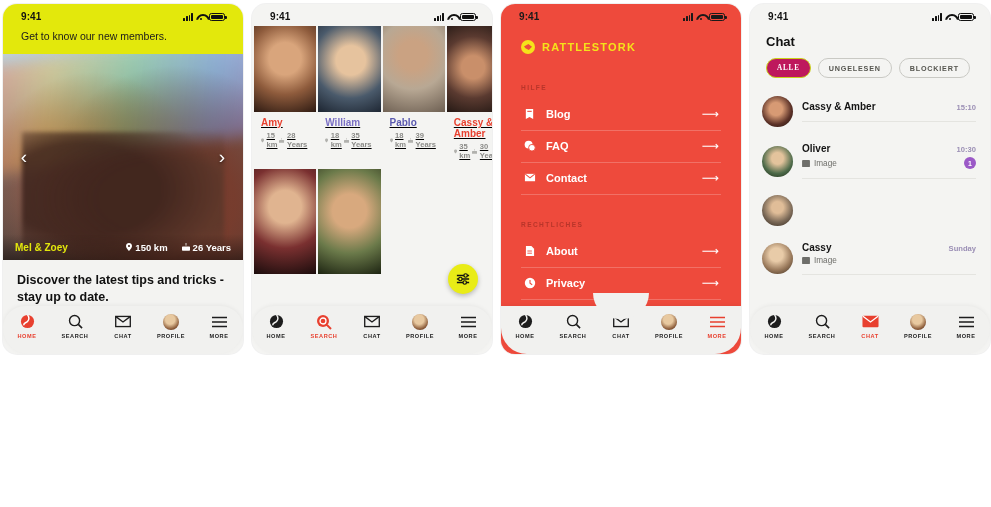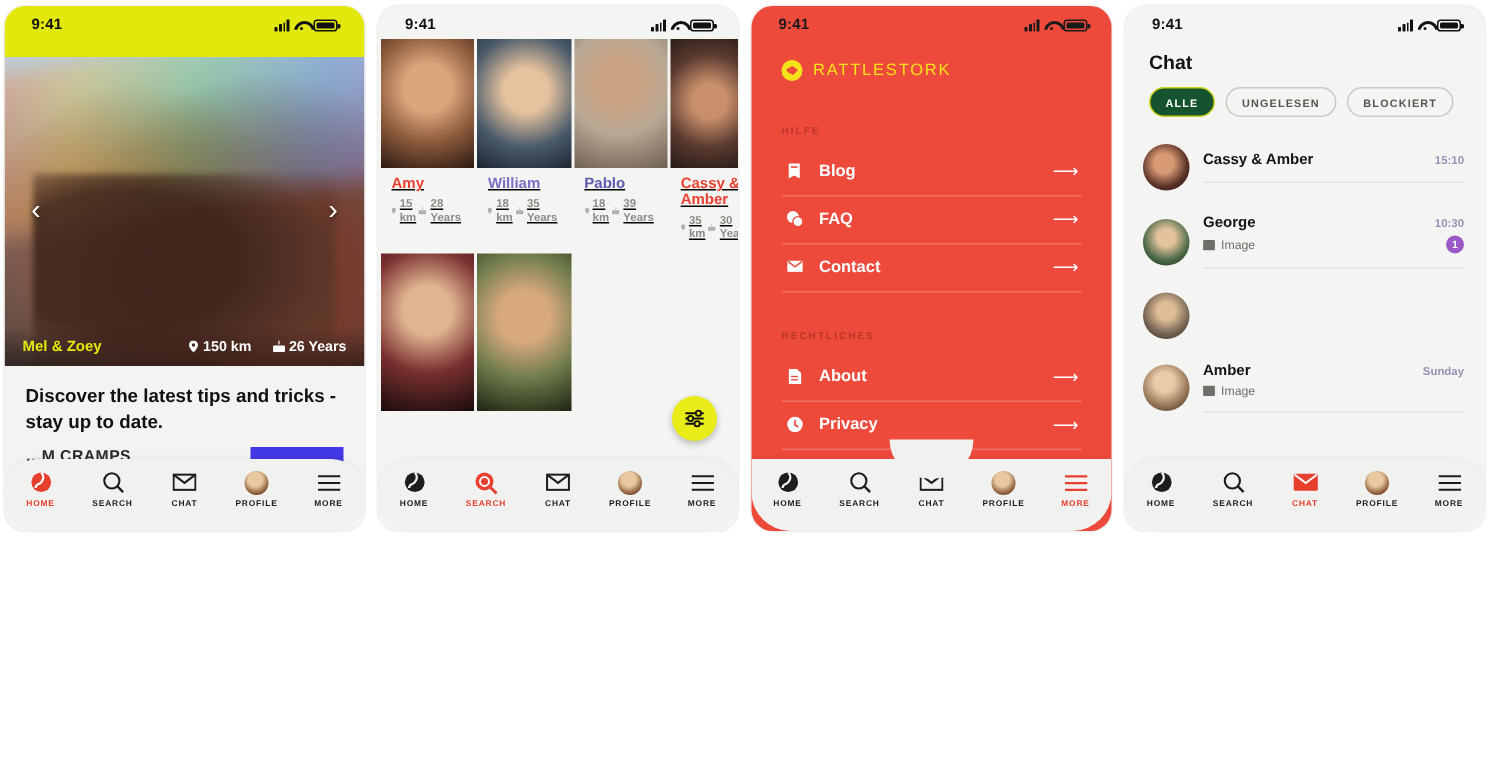--- a/index.html
+++ b/index.html
@@ -113,41 +113,41 @@
     justify-content:center; cursor:pointer; box-shadow:0 2px 5px rgba(0,0,0,.25); z-index:5;
   }
 
   
   .p3 { background:#ee4a3c; }
   .p3 .statusbar { color:#1a1a1a; }
   .p3-brand { display:flex; align-items:center; gap:7px; padding: 14px 20px 0; }
   .p3-logo { width:14px; height:14px; border-radius:50%; background:#f5e21a; position:relative; }
   .p3-logo::after{content:"";position:absolute;left:3px;top:4px;width:8px;height:6px;
     background:#ee4a3c;clip-path:polygon(0 40%,55% 0,100% 45%,60% 100%,18% 72%);}
-  .p3-wordmark { color:#f5e21a; font-size:11px; font-weight:normal; letter-spacing:1.2px;}
+  .p3-wordmark { color:#f5e21a; font-size:11px; font-weight:bold; letter-spacing:1.2px;}
   .p3-menu { padding: 30px 20px 0; }
   .p3-sec { font-size:6.6px; font-weight:bold; letter-spacing:1.4px; color:#b8352a;
     margin-bottom: 8px; }
   .p3-sec.gap { margin-top: 26px; }
   .p3-item {
     display:flex; align-items:center; gap:10px; padding: 8px 2px 9px;
     border-bottom:1px solid rgba(255,255,255,.22); cursor:pointer;
   }
   .p3-ico { width:13px; display:flex; justify-content:center; color:#fff; }
   .p3-lbl { flex:1; color:#fff; font-size:11px; font-weight:bold; }
   .p3-arr { color:#fff; font-size:12px; }
 
   
   .p4 { background:#f4f4f2; }
   .p4 .statusbar { color:#111; }
   .p4-title { font-size:13px; font-weight:bold; color:#111; padding: 8px 16px 0; }
   .pills { display:flex; gap:7px; padding: 9px 16px 10px; }
   .pill { font-size:7.2px; font-weight:bold; letter-spacing:.8px; padding:4.5px 10px;
     border-radius:11px; border:1px solid #c9c9c4; color:#55554f; cursor:pointer; background:transparent;}
-  .pill.on { background:#14532d; border-color:#c9d21a; color:#ffffff; }
+  .pill.on { background:#be185d; border-color:#c9d21a; color:#ffffff;font-family:Liberation Serif, serif; }
   .chat-row { display:flex; align-items:center; gap:9px; padding: 8px 14px 8px 12px;
     cursor:pointer; }
   .avatar { width:31px; height:31px; border-radius:50%; flex:0 0 31px; overflow:hidden; }
   .chat-main { flex:1; border-bottom:1px solid #e4e4e0; padding-bottom:9px; min-width:0;}
   .chat-top { display:flex; justify-content:space-between; align-items:baseline; }
   .chat-name { font-size:10px; font-weight:bold; color:#141414; }
   .chat-time { font-size:7.6px; color:#9b8fb5; font-weight:bold; }
   .chat-bot { display:flex; justify-content:space-between; align-items:center; margin-top:3px;}
   .chat-prev { font-size:8.2px; color:#6e6e6a; overflow:hidden; white-space:nowrap;
     text-overflow:ellipsis; display:flex; align-items:center; gap:4px; }
@@ -186,20 +186,21 @@
           <span class="sig">
               <i></i>
               <i></i>
               <i></i>
               <i></i>
             </span>
           <span class="wifi"></span>
           <span class="batt"></span>
         </span>
       </div>
+      <div class="p1-sub">Get to know our new members.</div>
     </div>
 
     <div class="hero">
       <div class="hero-img"></div>
       <div class="arrow-btn arrow-l">‹</div>
       <div class="arrow-btn arrow-r">›</div>
       <div class="hero-meta">
         <span class="hero-name">Mel &amp; Zoey</span>
         <span class="meta-chip">
           <svg width="6" height="8" viewBox="0 0 6 8">
@@ -601,21 +602,21 @@
           <span class="chat-name">Cassy &amp; Amber</span>
           <span class="chat-time">15:10</span>
         </span>
       </span>
     </div>
 
     <div class="chat-row">
       <span class="avatar" style="background:radial-gradient(circle at 50% 40%, #e3c39c 0 24%, #4e6b4a 62%, #16220f 100%)"></span>
       <span class="chat-main">
         <span class="chat-top">
-          <span class="chat-name">George</span>
+          <span class="chat-name">Oliver</span>
           <span class="chat-time">10:30</span>
         </span>
         <span class="chat-bot">
           <span class="chat-prev">
             <svg width="8" height="7" viewBox="0 0 9 8">
                 <rect x="0" y="0" width="9" height="8" rx="1" fill="#6e6e6a"></rect>
               </svg>
             <span>Image</span>
           </span>
           <span class="badge">1</span>
@@ -625,21 +626,21 @@
 
 
     <div class="chat-row">
       <span class="avatar" style="background:radial-gradient(circle at 50% 40%, #e0bd98 0 24%, #7c6a58 60%, #2a2018 100%)"></span>
     </div>
 
     <div class="chat-row">
       <span class="avatar" style="background:radial-gradient(circle at 46% 38%, #e8cba8 0 26%, #9a7a5c 60%, #332518 100%)"></span>
       <span class="chat-main">
         <span class="chat-top">
-          <span class="chat-name">Amber</span>
+          <span class="chat-name">Cassy</span>
           <span class="chat-time">Sunday</span>
         </span>
         <span class="chat-bot">
           <span class="chat-prev">
             <svg width="8" height="7" viewBox="0 0 9 8">
                 <rect x="0" y="0" width="9" height="8" rx="1" fill="#6e6e6a"></rect>
               </svg>
             <span>Image</span>
           </span>
         </span>

